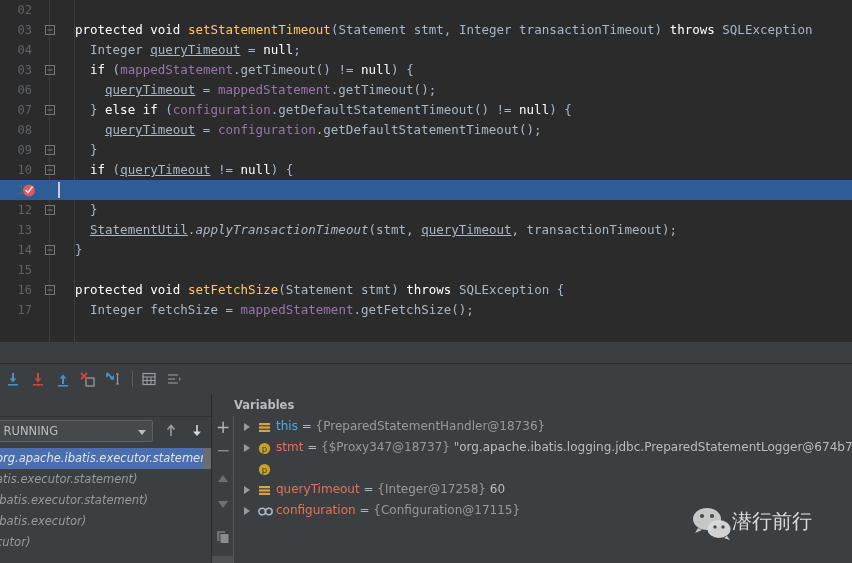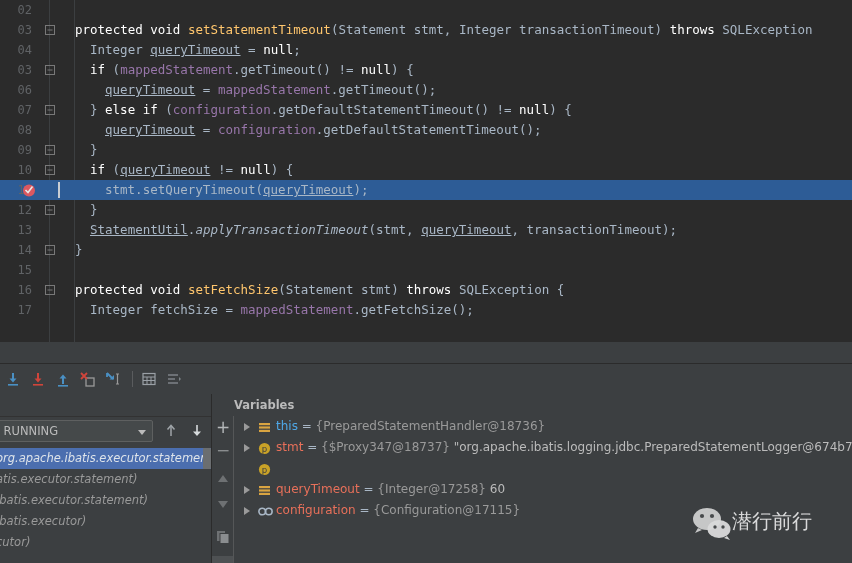--- a/index.html
+++ b/index.html
@@ -197,21 +197,21 @@
               <path d="M2.5 5 L7.5 5" stroke="#787878"></path>
             </svg></span><span class="codetext" style="left:90px"><span class="def">}</span></span></div>
         <div class="code-row"><span class="gutter-num">10</span><span class="fold"><svg width="10" height="10" viewBox="0 0 10 10">
               <rect x="0.5" y="0.5" width="9" height="9" fill="none" stroke="#787878"></rect>
               <path d="M2.5 5 L7.5 5" stroke="#787878"></path>
               <path d="M5 9.5 L5 11" stroke="#787878"></path>
             </svg></span><span class="codetext" style="left:90px"><span class="kw">if</span><span class="def"> </span><span class="def">(</span><span class="def u">queryTimeout</span><span class="def"> </span><span class="def">!</span><span class="def">=</span><span class="def"> </span><span class="kw">null</span><span class="def">)</span><span class="def"> </span><span class="def">{</span></span></div>
         <div class="code-row hl"><span class="gutter-num">11</span><span class="bp"><svg width="14" height="14" viewBox="0 0 14 14">
               <circle cx="7" cy="7.5" r="6" fill="#DB5860"></circle>
               <path d="M3.5 7 L6 9.5 L10.5 3.5" stroke="#E8E8E8" stroke-width="1.6" fill="none"></path>
-            </svg></span><span class="caret"></span><span class="codetext" style="left:105px"><span class="def">stmt</span><span class="def">.</span><span class="def">setQueryTimeout</span><span class="def">(</span><span class="def u">queryTimeout</span><span class="def">)</span><span class="def">;</span></span></div>
+            </svg></span><span class="caret"></span></div>
         <div class="code-row"><span class="gutter-num">12</span><span class="fold"><svg width="10" height="10" viewBox="0 0 10 10">
               <rect x="0.5" y="0.5" width="9" height="9" fill="none" stroke="#787878"></rect>
               <path d="M2.5 5 L7.5 5" stroke="#787878"></path>
             </svg></span><span class="codetext" style="left:90px"><span class="def">}</span></span></div>
         <div class="code-row"><span class="gutter-num">13</span><span class="codetext" style="left:90px"><span class="lnk">StatementUtil</span><span class="def">.</span><span class="def ital">applyTransactionTimeout</span><span class="def">(</span><span class="def">stmt</span><span class="def">,</span><span class="def"> </span><span class="def u">queryTimeout</span><span class="def">,</span><span class="def"> </span><span class="def">transactionTimeout</span><span class="def">)</span><span class="def">;</span></span></div>
         <div class="code-row"><span class="gutter-num">14</span><span class="fold"><svg width="10" height="10" viewBox="0 0 10 10">
               <rect x="0.5" y="0.5" width="9" height="9" fill="none" stroke="#787878"></rect>
               <path d="M2.5 5 L7.5 5" stroke="#787878"></path>
             </svg></span><span class="codetext" style="left:75px"><span class="def">}</span></span></div>
         <div class="code-row"><span class="gutter-num">15</span><span class="codetext" style="left:60px"></span></div>

